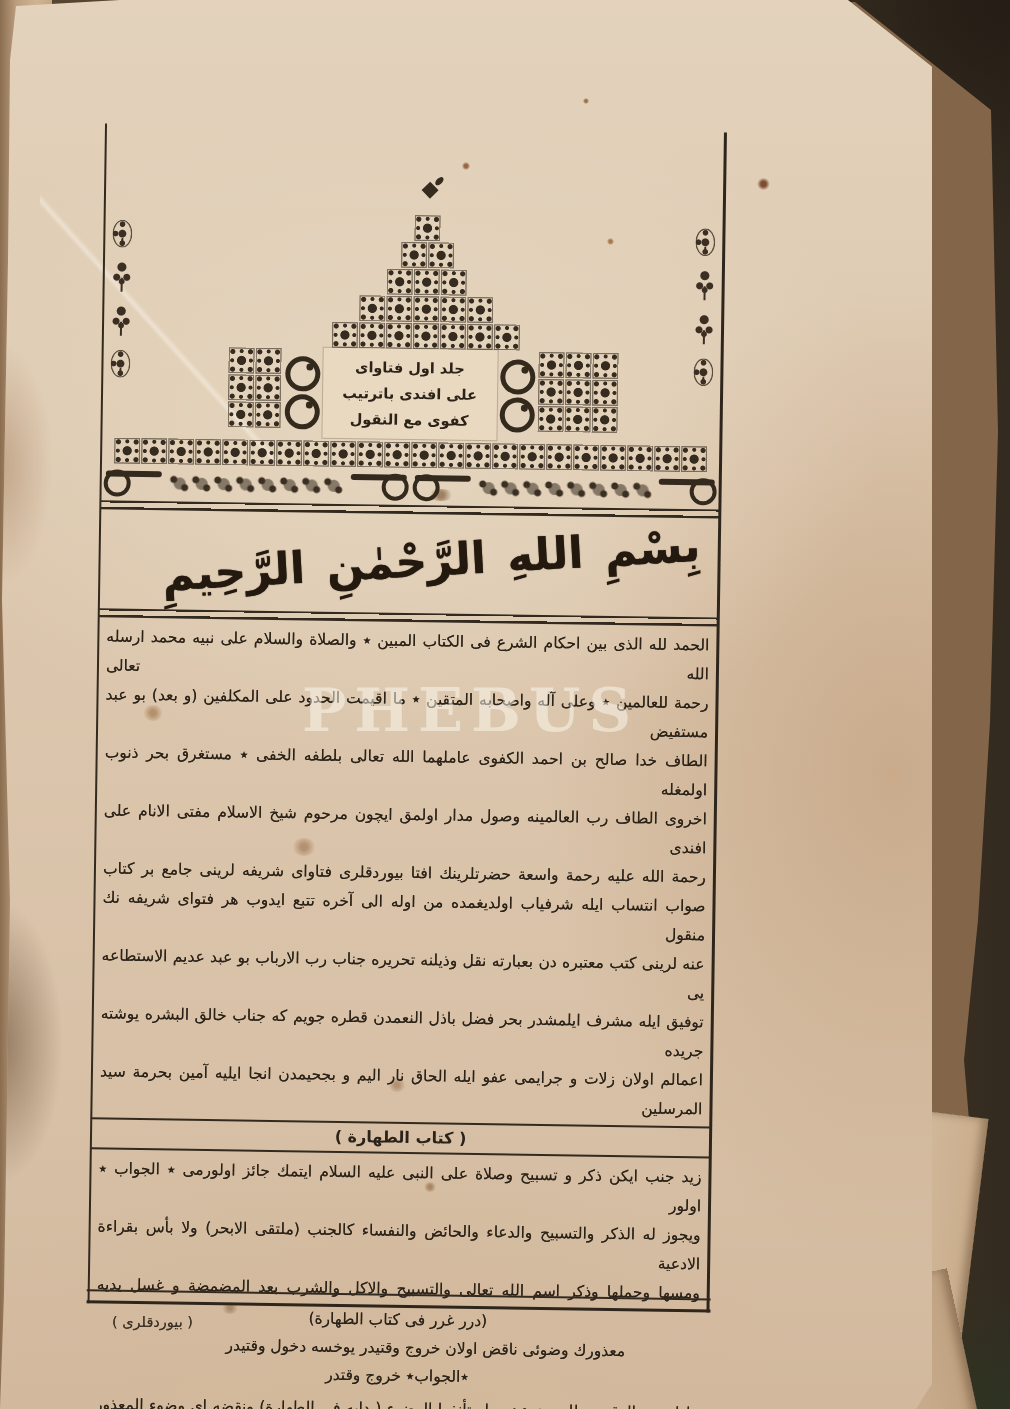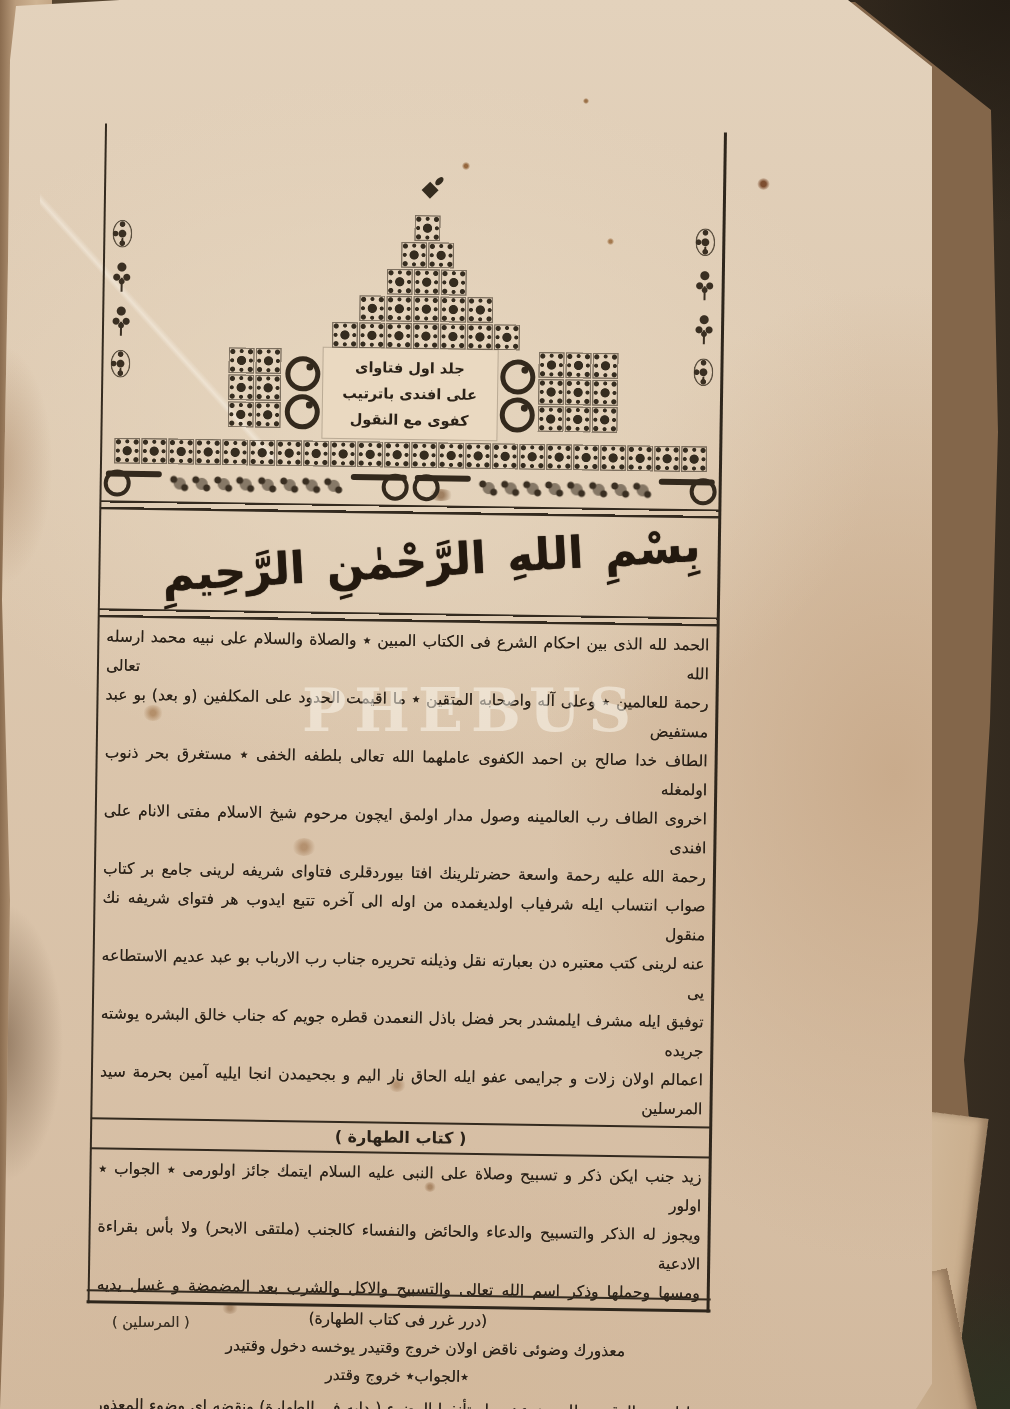--- a/index.html
+++ b/index.html
@@ -295,16 +295,16 @@
       <div class="cline2 pad-q2">معذورك وضوئى ناقض اولان خروج وقتيدر يوخسه دخول وقتيدر</div>
       <div class="cline2">٭الجواب٭ خروج وقتدر</div>
 
       <div class="tblock">
           <div class="jline">واذا خرج الوقت بطل وضوءهم واستأنفوا الوضوء (بدايه فى الطهارة) ونقضه اى وضوء المعذور</div>
         </div>
 
       <div class="bottomband"></div>
     </div>
 
-    <div class="catchword">( المرسلين )</div>
+    <div class="catchword">( بيوردقلرى )</div>
     <div class="watermark">PHEBUS</div>
   </div>
 </div>
 
 </body></html>

